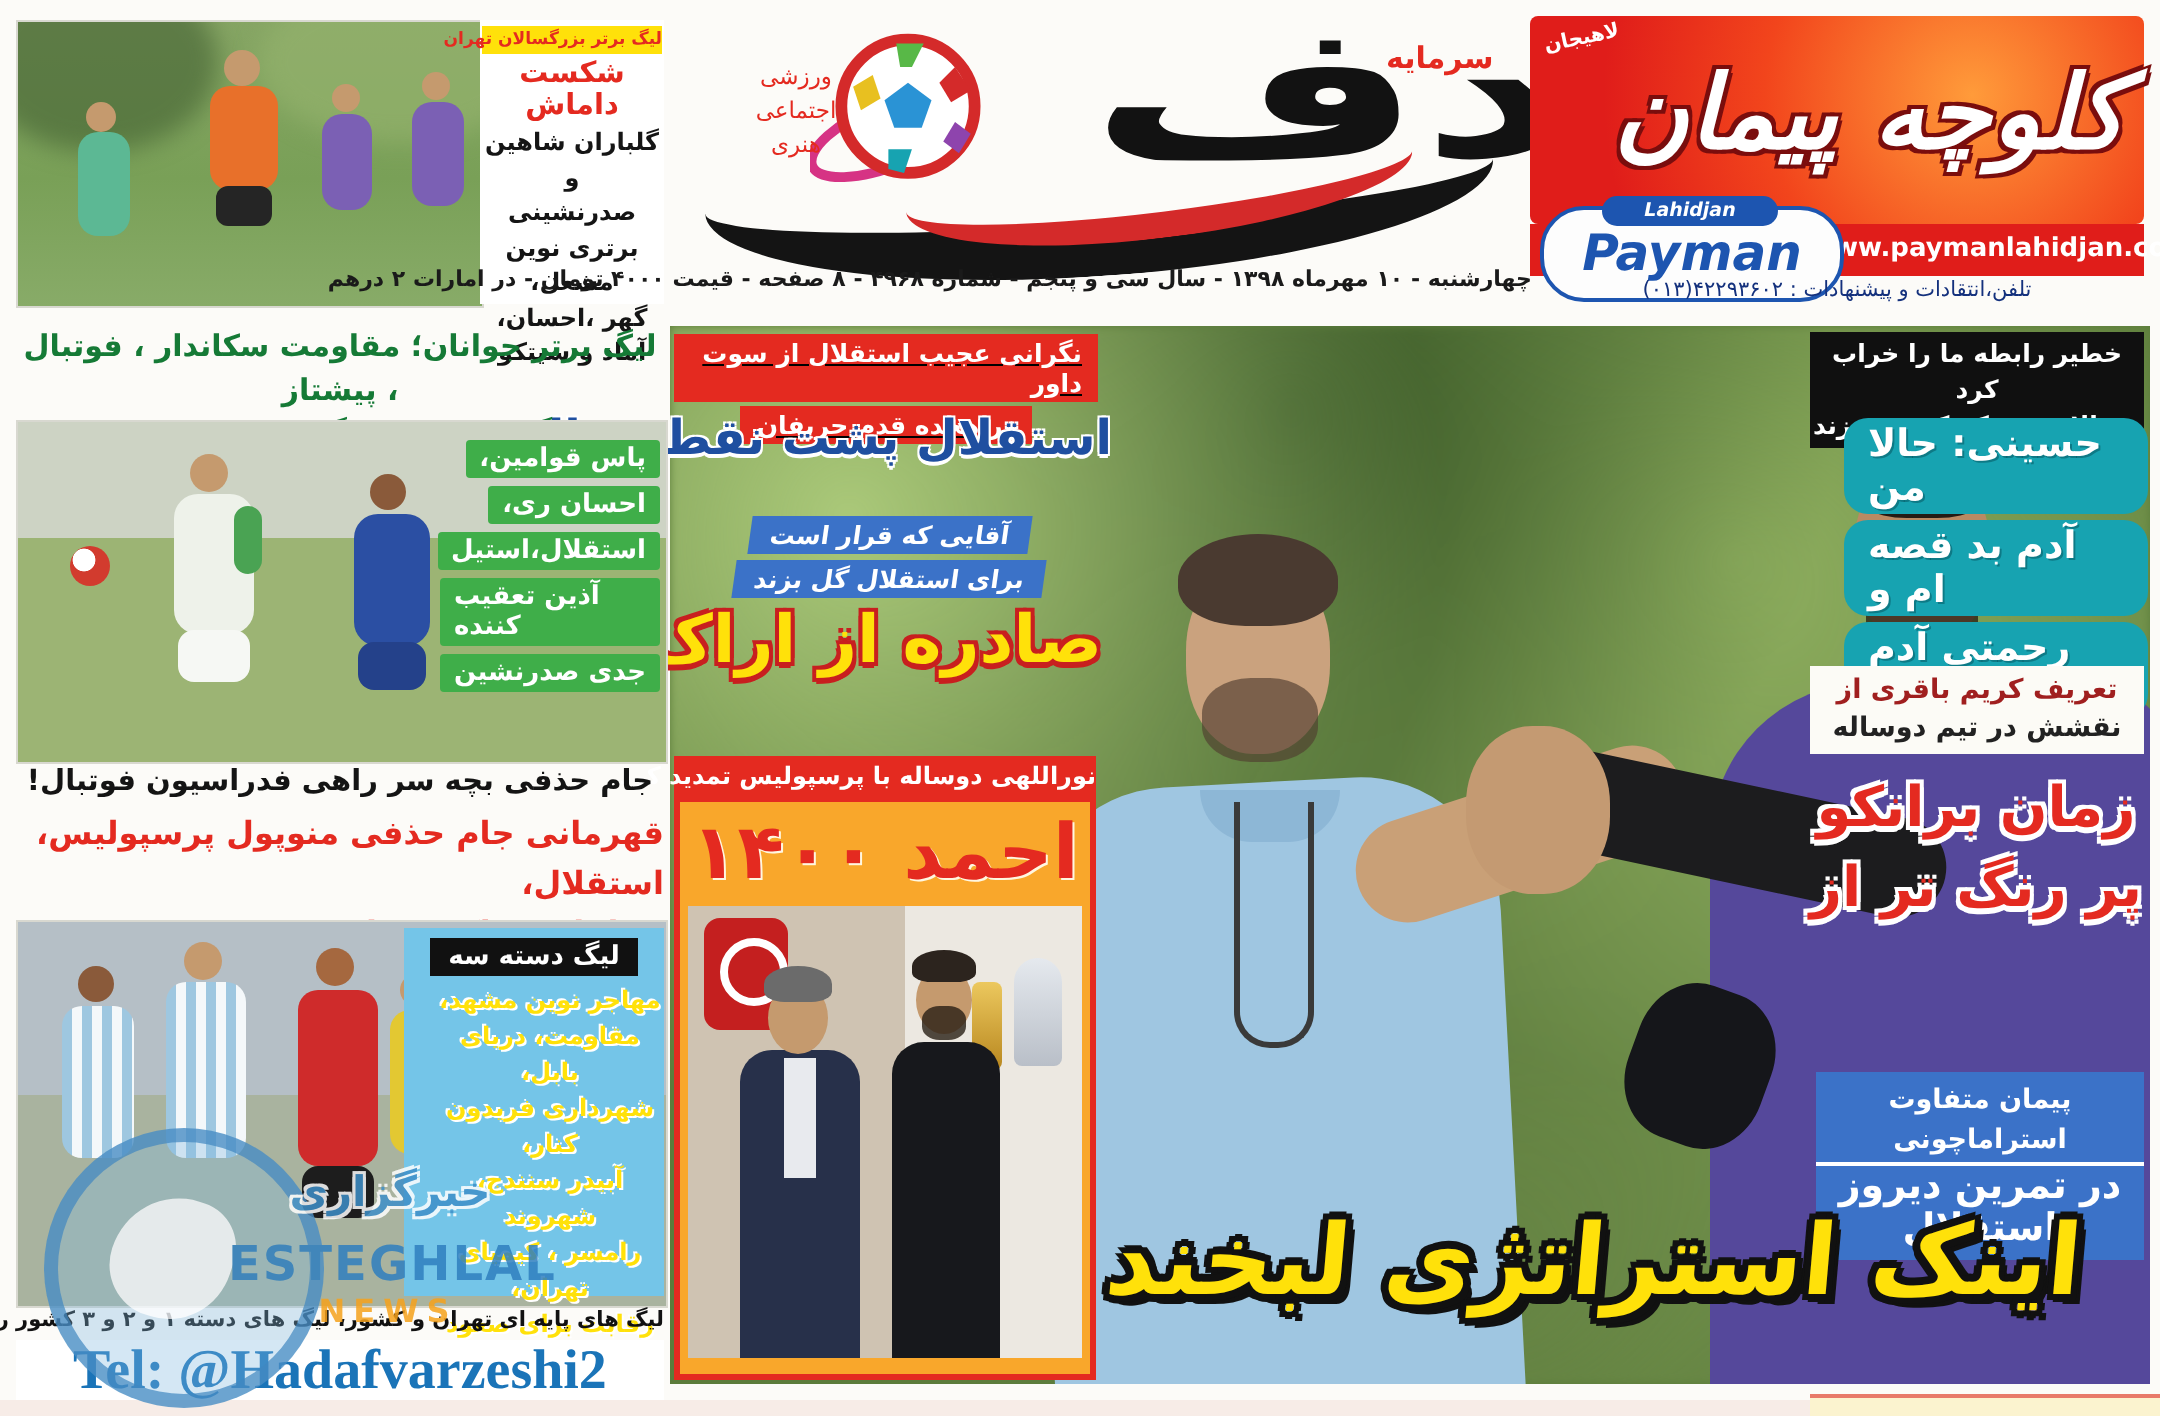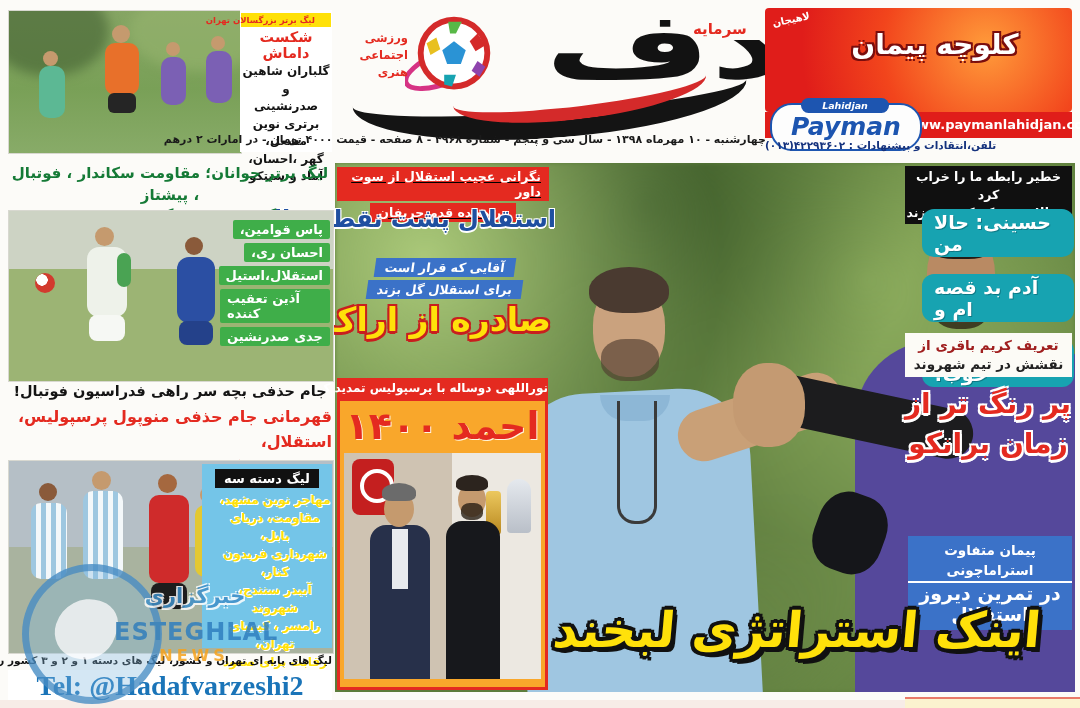--- a/index.html
+++ b/index.html
@@ -19,51 +19,51 @@
   .tl-gk-head{left:34px;top:40px;width:15px;height:15px;}
   .tl-orange{left:96px;top:32px;width:34px;height:52px;background:#e8702a;}
   .tl-orange-head{left:103px;top:14px;width:18px;height:18px;}
   .tl-orange-shorts{left:99px;top:82px;width:28px;height:20px;background:#252525;border-radius:6px;}
   .tl-purp1{left:152px;top:46px;width:25px;height:48px;background:#7b60b4;}
   .tl-purp1-head{left:157px;top:31px;width:14px;height:14px;}
   .tl-purp2{left:197px;top:40px;width:26px;height:52px;background:#7b60b4;}
   .tl-purp2-head{left:202px;top:25px;width:14px;height:14px;}
   .tl-panel{left:240px;top:10px;width:92px;height:142px;background:#fff;}
   .tl-tag{margin:3px 1px 2px;background:#ffe10a;color:#e42a20;font-size:8.5px;font-weight:bold;
-    text-align:right;padding:2px 16px;white-space:nowrap;}
+    text-align:right;padding:2px 0;white-space:nowrap;}
   .tl-title{color:#e42a20;font-size:14.5px;font-weight:bold;text-align:center;margin:2px 0;}
   .tl-line{color:#151515;font-size:12px;font-weight:bold;text-align:center;line-height:17.5px;}
 
   
   .mh-label{left:693px;top:20px;width:70px;color:#e42a20;font-size:15px;font-weight:bold;text-align:left;}
   .mh-title{left:545px;top:-4px;font-size:92px;font-weight:bold;color:#121212;line-height:1.1;
     transform:scaleX(1.55);transform-origin:left top;}
   .mh-swoosh-blk{left:352px;top:48px;width:395px;height:64px;border-bottom:26px solid #141414;
     border-radius:50%;transform:rotate(-4deg);}
   .mh-swoosh-red{left:452px;top:62px;width:255px;height:44px;border-bottom:13px solid #d42a2a;
     border-radius:50%;transform:rotate(-7deg);}
   .mh-ball{left:405px;top:10px;width:98px;height:98px;}
-  .mh-genre{left:348px;top:30px;width:60px;text-align:right;color:#e42a20;font-weight:bold;font-size:11.5px;line-height:17px;}
+  .mh-genre{left:368px;top:30px;width:60px;text-align:center;color:#e42a20;font-weight:normal;font-size:11.5px;line-height:17px;}
   .dateline{left:338px;top:133px;width:428px;color:#1a1a1a;font-size:11px;font-weight:bold;text-align:center;white-space:nowrap;}
 
   
   .py-banner{left:765px;top:8px;width:307px;height:104px;border-radius:4px;
     background:radial-gradient(circle at 72% 38%,#ff9b3a 0%,#f2451c 45%,#e01d1a 80%);}
   .py-corner{left:772px;top:14px;color:#fff;font-size:10px;font-weight:bold;transform:rotate(-12deg);}
-  .py-brand{left:800px;top:28px;width:270px;text-align:center;color:#fff;font-size:28px;font-weight:bold;
-    text-shadow:2px 2px 0 #7a0d0d,-2px -2px 0 #7a0d0d,2px -2px 0 #7a0d0d,-2px 2px 0 #7a0d0d;}
+  .py-brand{left:800px;top:28px;width:270px;text-align:center;color:#fff;font-size:51px;font-weight:bold;
+    text-shadow:2px 2px 0 #7a0d0d,-2px -2px 0 #7a0d0d,2px -2px 0 #7a0d0d,-2px 2px 0 #7a0d0d;font-style:italic;}
   .py-strip{left:765px;top:112px;width:307px;height:26px;background:#e01d1a;}
   .py-web{left:905px;top:117px;width:165px;color:#fff;font-size:13px;font-weight:bold;text-align:center;}
   .py-logo{left:770px;top:103px;width:148px;height:44px;background:#fdfdfd;border:2px solid #1d55b0;
     border-radius:22px;}
   .py-logo-main{left:770px;top:112px;width:152px;text-align:center;color:#1d55b0;font-size:25px;
     font-weight:bold;font-style:italic;}
   .py-logo-small{left:801px;top:98px;width:88px;height:15px;background:#1d55b0;border-radius:8px;
     color:#fff;font-size:9.5px;font-weight:bold;font-style:italic;text-align:center;line-height:15px;}
-  .py-phone{left:765px;top:139px;width:307px;color:#14317d;font-size:10.5px;font-weight:bold;text-align:left;}
+  .py-phone{left:765px;top:139px;width:307px;color:#14317d;font-size:10.5px;font-weight:normal;text-align:center;}
 
   
   .main-photo{left:335px;top:163px;width:740px;height:529px;overflow:hidden;background-color:#5c7d3b;}
   .mp-bg{left:0;top:0;width:740px;height:529px;
     background:
       radial-gradient(circle at 12% 18%,rgba(175,205,125,.95),transparent 38%),
       radial-gradient(circle at 42% 8%,rgba(55,85,38,.9),transparent 42%),
       radial-gradient(circle at 72% 22%,rgba(150,182,100,.85),transparent 40%),
       radial-gradient(circle at 28% 68%,rgba(92,122,62,.9),transparent 52%),
       radial-gradient(circle at 88% 58%,rgba(124,154,84,.85),transparent 46%),
@@ -112,21 +112,21 @@
   .ah-suit-hair{left:38px;top:30px;width:34px;height:18px;background:#6b6b6b;border-radius:50% 50% 30% 30%;}
   .ah-tee{left:102px;top:68px;width:54px;height:158px;background:#17181c;border-radius:16px 16px 0 0;}
   .ah-tee-head{left:114px;top:30px;width:28px;height:34px;}
   .ah-tee-hair{left:112px;top:22px;width:32px;height:16px;background:#2c241e;border-radius:50% 50% 30% 30%;}
   .ah-tee-beard{left:117px;top:50px;width:22px;height:17px;background:rgba(40,30,20,.8);border-radius:40%;}
 
   
   .blk-box{left:905px;top:166px;width:167px;background:#101010;color:#fff;font-size:12.5px;font-weight:bold;
     text-align:center;line-height:18px;padding:2px 0;}
   .teal-wrap{left:922px;top:206px;width:152px;text-align:left;}
-  .teal-chip{display:block;width:fit-content;margin:3px 0 17px auto;background:#17a3b1;color:#fff;
+  .teal-chip{display:block;width:fit-content;margin:3px 0 3px auto;background:#17a3b1;color:#fff;
     font-size:19px;font-weight:bold;padding:2px 12px;border-radius:12px;
     text-shadow:1px 1px 0 rgba(0,60,70,.4);}
   .bq-kicker{left:905px;top:333px;width:167px;background:#fcfbf6;padding:3px 0;}
   .bq-k1{color:#a01f1f;font-size:13.5px;font-weight:bold;text-align:center;line-height:19px;}
   .bq-k2{color:#222;font-size:13.5px;font-weight:bold;text-align:center;line-height:19px;}
   .bq-head{left:902px;top:384px;width:172px;color:#e42a20;font-size:28px;font-weight:bold;text-align:center;line-height:40px;
     text-shadow:-2px -2px 0 #fff,2px -2px 0 #fff,-2px 2px 0 #fff,2px 2px 0 #fff,0 3px 0 #fff;}
   .strama{left:908px;top:536px;width:164px;background:#3b72c8;padding:4px 0 5px;}
   .strama-l1{color:#fff;font-size:13.5px;font-weight:bold;text-align:center;line-height:20px;
     border-bottom:2px solid #fff;width:fit-content;margin:0 auto;padding:0 2px 1px;}
@@ -299,25 +299,25 @@
     <div>خطیر رابطه ما را خراب کرد</div>
     <div>و حالا موج مکزیکی می زند</div>
   </div>
   <div class="abs teal-wrap rtl">
     <span class="teal-chip">حسینی: حالا من</span>
     <span class="teal-chip">آدم بد قصه ام و</span>
     <span class="teal-chip">رحمتی آدم خوب!</span>
   </div>
   <div class="abs bq-kicker rtl">
     <div class="bq-k1">تعریف کریم باقری از</div>
-    <div class="bq-k2">نقشش در تیم شهروند</div>
+    <div class="bq-k2">نقشش در تیم دوساله</div>
   </div>
   <div class="abs bq-head rtl">
+    <div>زمان برانکو</div>
     <div>پر رنگ تر از</div>
-    <div>زمان برانکو</div>
   </div>
   <div class="abs strama rtl">
     <div class="strama-l1">پیمان متفاوت استراماچونی</div>
     <div class="strama-l2">در تمرین دیروز استقلال</div>
   </div>
   <div class="abs main-head rtl">اینک استراتژی لبخند</div>
 
   <div class="abs yl-head rtl">
     <div>لیگ برتر جوانان؛ مقاومت سکاندار ، فوتبال ، پیشتاز</div>
     <div>سازندگی و سرمایه گذاری روی جوانان با استعداد</div>

